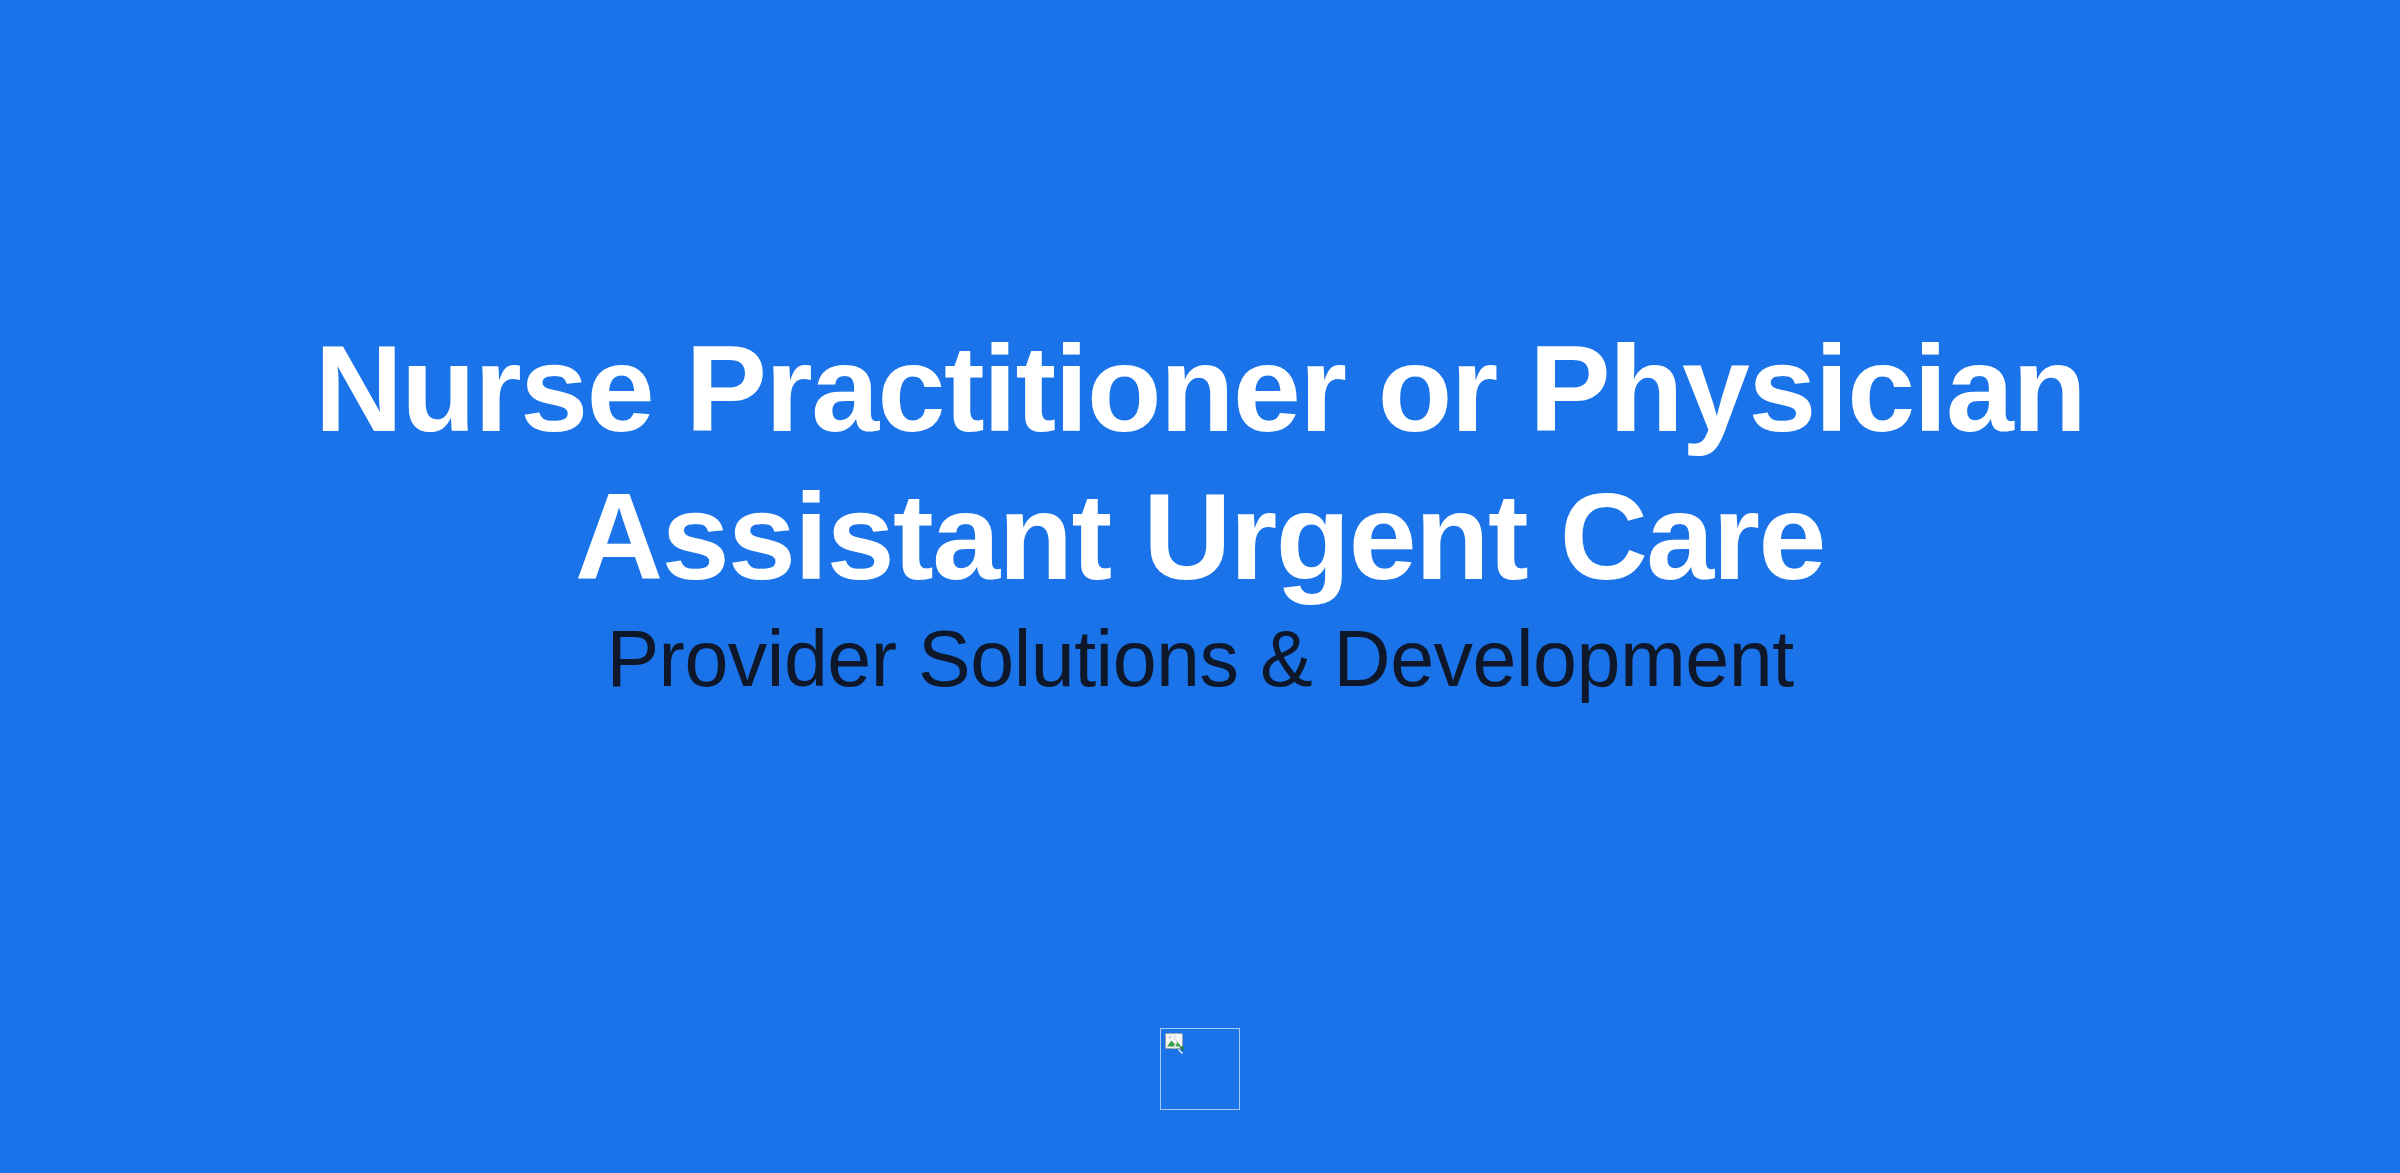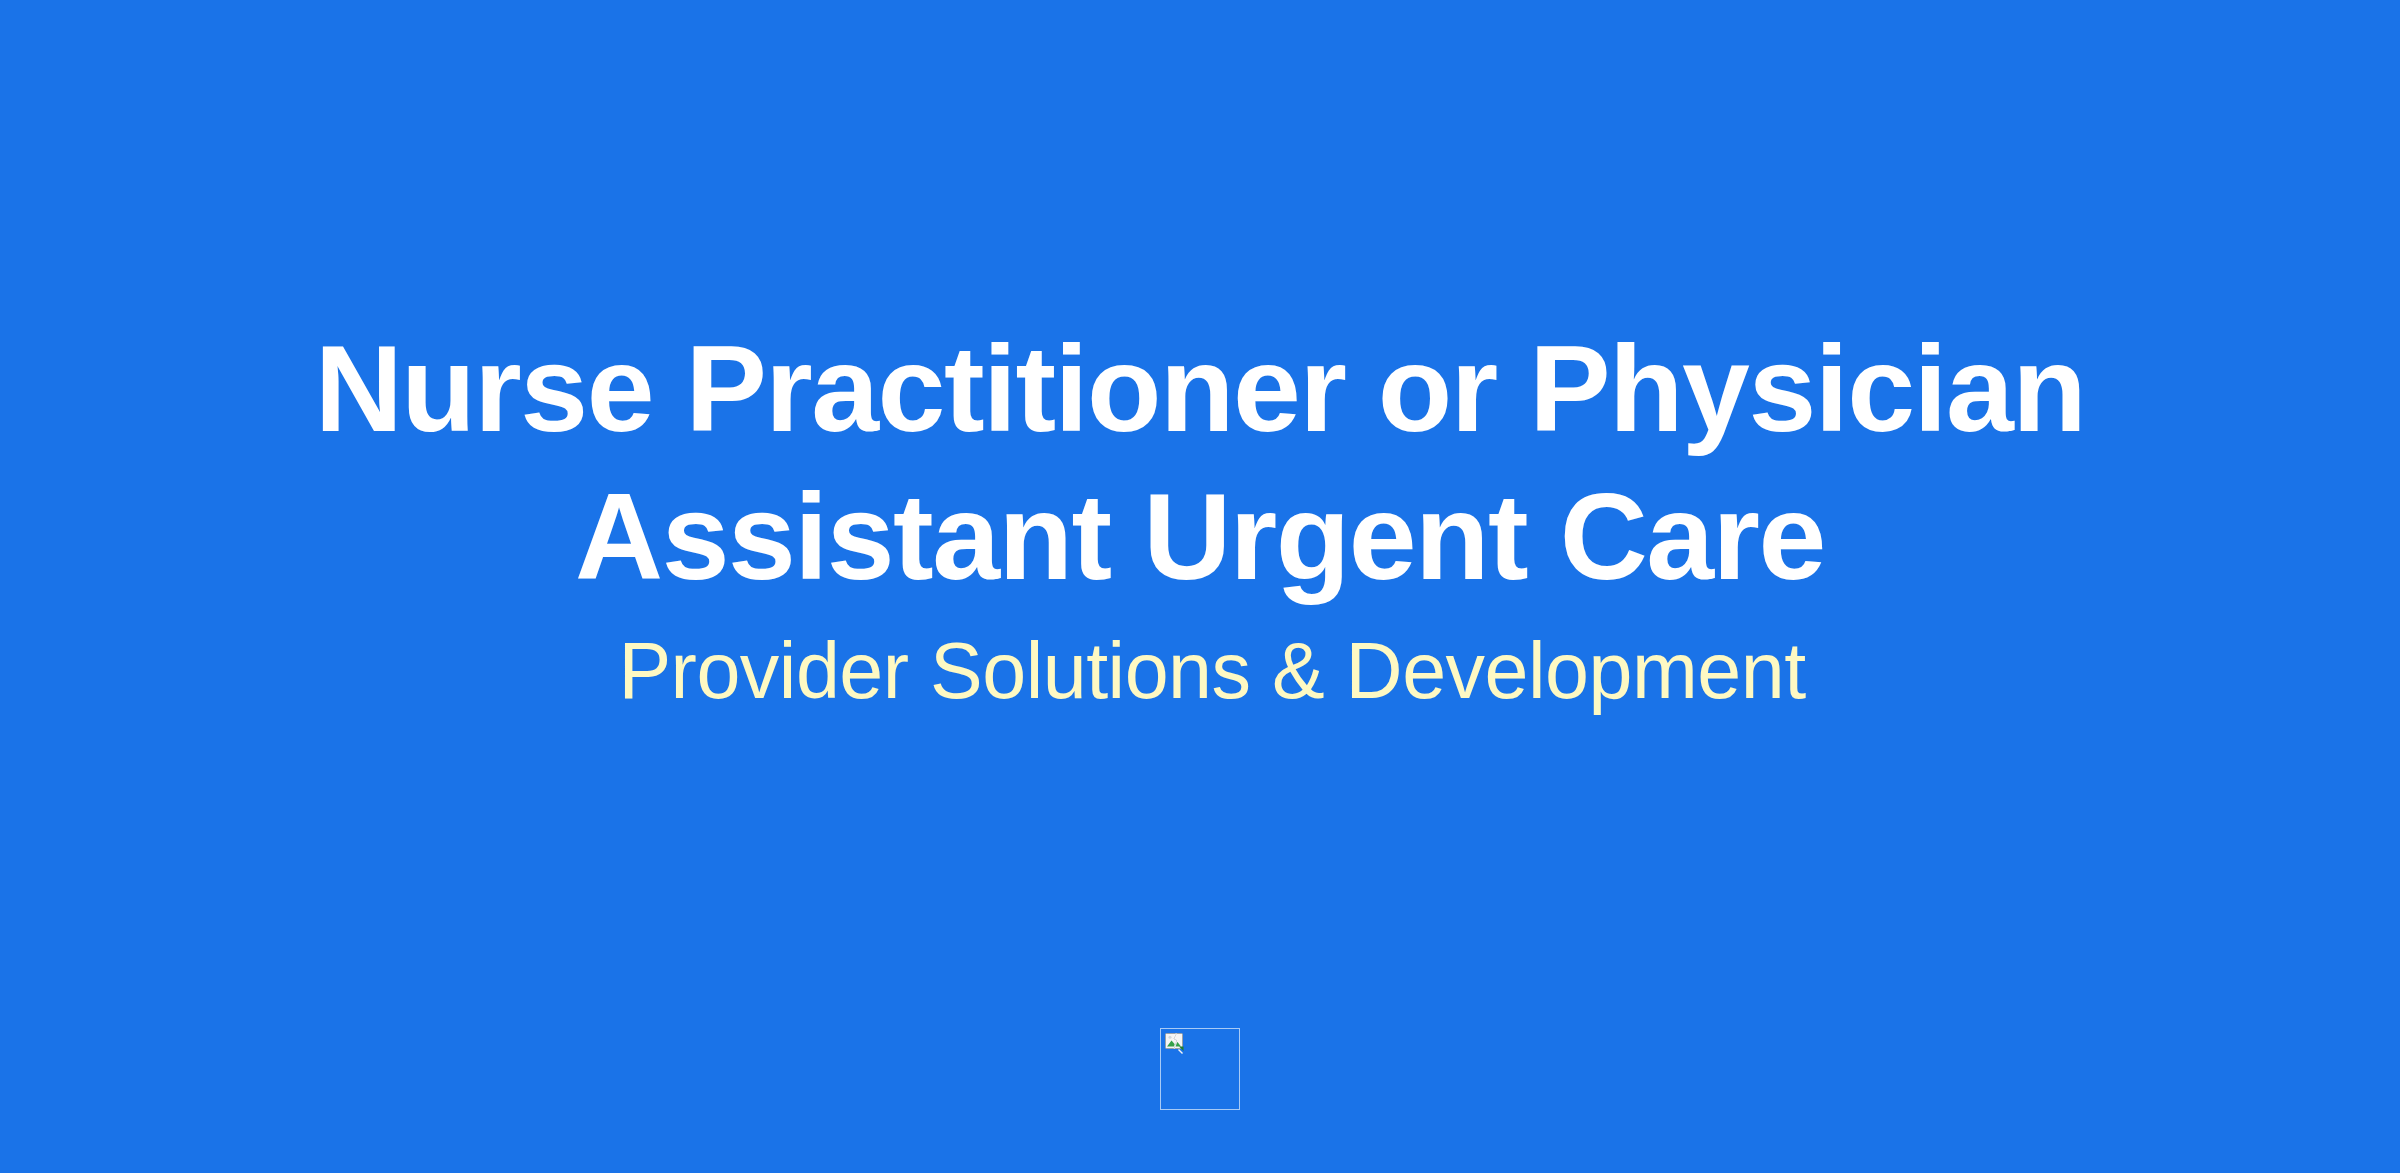--- a/index.html
+++ b/index.html
@@ -45,33 +45,33 @@
     font-weight: bold;
     font-size: 122px;
     line-height: 148px;
     letter-spacing: -1.5px;
     color: #ffffff;
     text-align: center;
     white-space: normal;
   }
 
   .slide-subtitle {
-    margin: 12px;
+    margin: 0;
     padding: 0;
     position: absolute;
     left: 50%;
     transform: translateX(-50%);
     top: 614px;
     width: 2000px;
     font-family: "Liberation Sans", sans-serif;
     font-weight: normal;
     font-size: 79px;
     line-height: 90px;
     letter-spacing: -0.5px;
-    color: #fef9c3;
+    color: #0f172a;
     text-align: center;
   }
 
   
   .image-placeholder {
     position: absolute;
     left: 1160px;
     top: 1028px;
     width: 80px;
     height: 82px;

